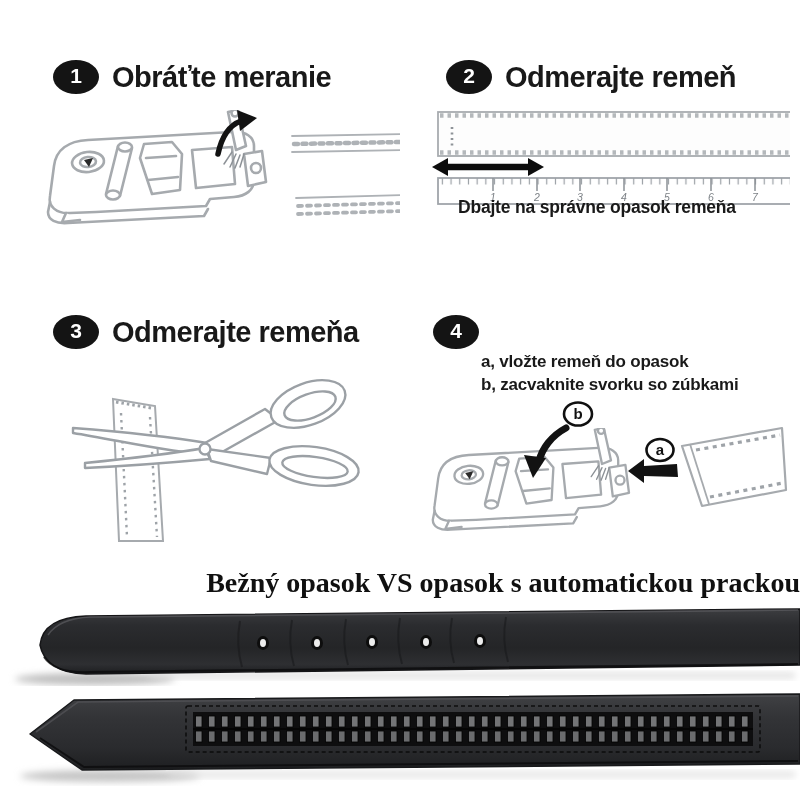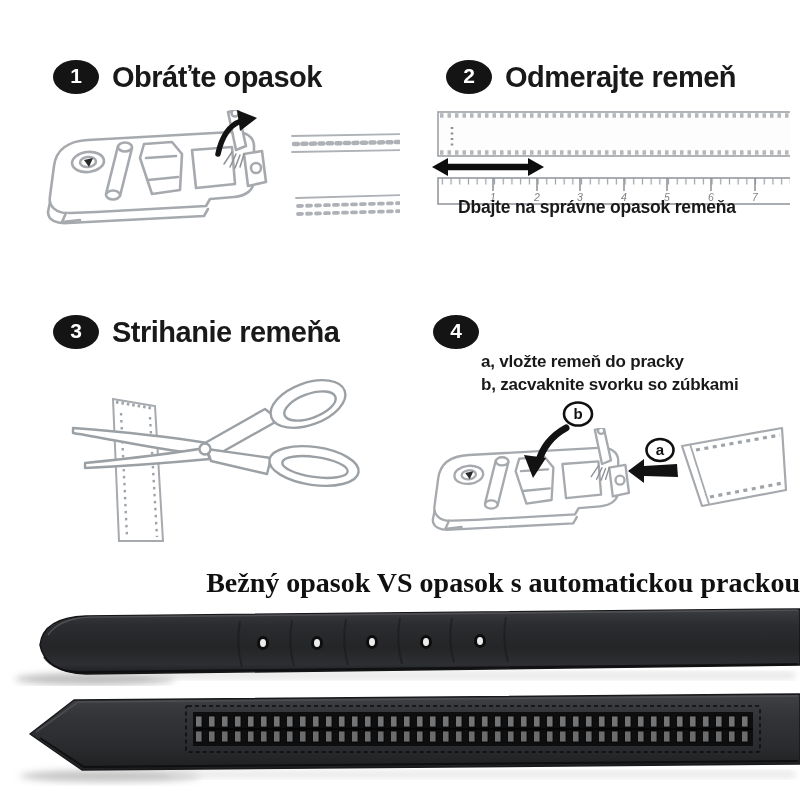--- a/index.html
+++ b/index.html
@@ -78,21 +78,21 @@
       <pattern id="rticks" patternUnits="userSpaceOnUse" x="8" y="78" width="8.7" height="26">
         <line x1="4.35" y1="0" x2="4.35" y2="6.5" stroke="#9aa0a5" stroke-width="1.2"></line>
       </pattern>
     </defs>
   </svg>
 
   <div class="step-head" style="left:53px;top:60px;">
     <span class="badge">
         <span>1</span>
       </span>
-    <span class="step-title">Obráťte opasok</span>
+    <span class="step-title">Obráťte meranie</span>
   </div>
   <svg class="art" style="left:30px;top:106px;" width="370" height="125" viewBox="0 0 370 125">
     <use href="#buckle" x="6" y="4" width="260" height="120"></use>
 
     <g stroke="#aeb2b6" stroke-linecap="round">
       <line x1="262" y1="30" x2="372" y2="28" stroke-width="1.8"></line>
       <line x1="262" y1="46" x2="372" y2="44" stroke-width="1.8"></line>
       <line x1="264" y1="38" x2="372" y2="36" stroke-width="4.5" stroke-dasharray="4 4.5"></line>
       <line x1="266" y1="92" x2="372" y2="89" stroke-width="1.8"></line>
       <line x1="268" y1="100" x2="372" y2="97" stroke-width="3.8" stroke-dasharray="4 5"></line>
@@ -148,21 +148,21 @@
         <text x="325" y="101">7</text>
       </g>
     </g>
   </svg>
   <div class="caption" style="left:458px;top:197px;">Dbajte na správne opasok remeňa</div>
 
   <div class="step-head" style="left:53px;top:315px;">
     <span class="badge">
         <span>3</span>
       </span>
-    <span class="step-title">Strihanie remeňa</span>
+    <span class="step-title">Odmerajte remeňa</span>
   </div>
   <svg class="art" style="left:55px;top:365px;" width="330" height="180" viewBox="0 0 330 180">
 
     <g>
       <path d="M 58 34 L 100 41 L 108 176 L 64 176 Z" fill="#ffffff" stroke="#a6aaae" stroke-width="2"></path>
       <line x1="61" y1="37" x2="96" y2="43" stroke="#9ea3a8" stroke-width="3" stroke-dasharray="2.5 3"></line>
       <line x1="66" y1="48" x2="72" y2="172" stroke="#9ea3a8" stroke-width="2.4" stroke-dasharray="2.5 4.5"></line>
       <line x1="95" y1="52" x2="102" y2="172" stroke="#9ea3a8" stroke-width="2.4" stroke-dasharray="2.5 4.5"></line>
     </g>
 
@@ -178,21 +178,21 @@
       <circle cx="150" cy="84" r="5.5"></circle>
     </g>
   </svg>
 
   <div class="step-head" style="left:433px;top:315px;">
     <span class="badge">
         <span>4</span>
       </span>
   </div>
   <div class="sub-items" style="left:481px;top:350px;">
-    <div>a, vložte remeň do pracky</div>
+    <div>a, vložte remeň do opasok</div>
     <div>b, zacvaknite svorku so zúbkami</div>
   </div>
   <svg class="art" style="left:420px;top:398px;" width="370" height="150" viewBox="0 0 370 150">
     <use href="#buckle" x="2" y="30" width="234" height="108"></use>
 
     <g>
       <ellipse cx="158" cy="16" rx="14" ry="11.5" fill="#ffffff" stroke="#101010" stroke-width="2.6"></ellipse>
       <text x="158" y="21" text-anchor="middle" font-size="15" font-weight="700" fill="#101010" font-family="Liberation Sans, sans-serif">b</text>
     </g>
     <g>

